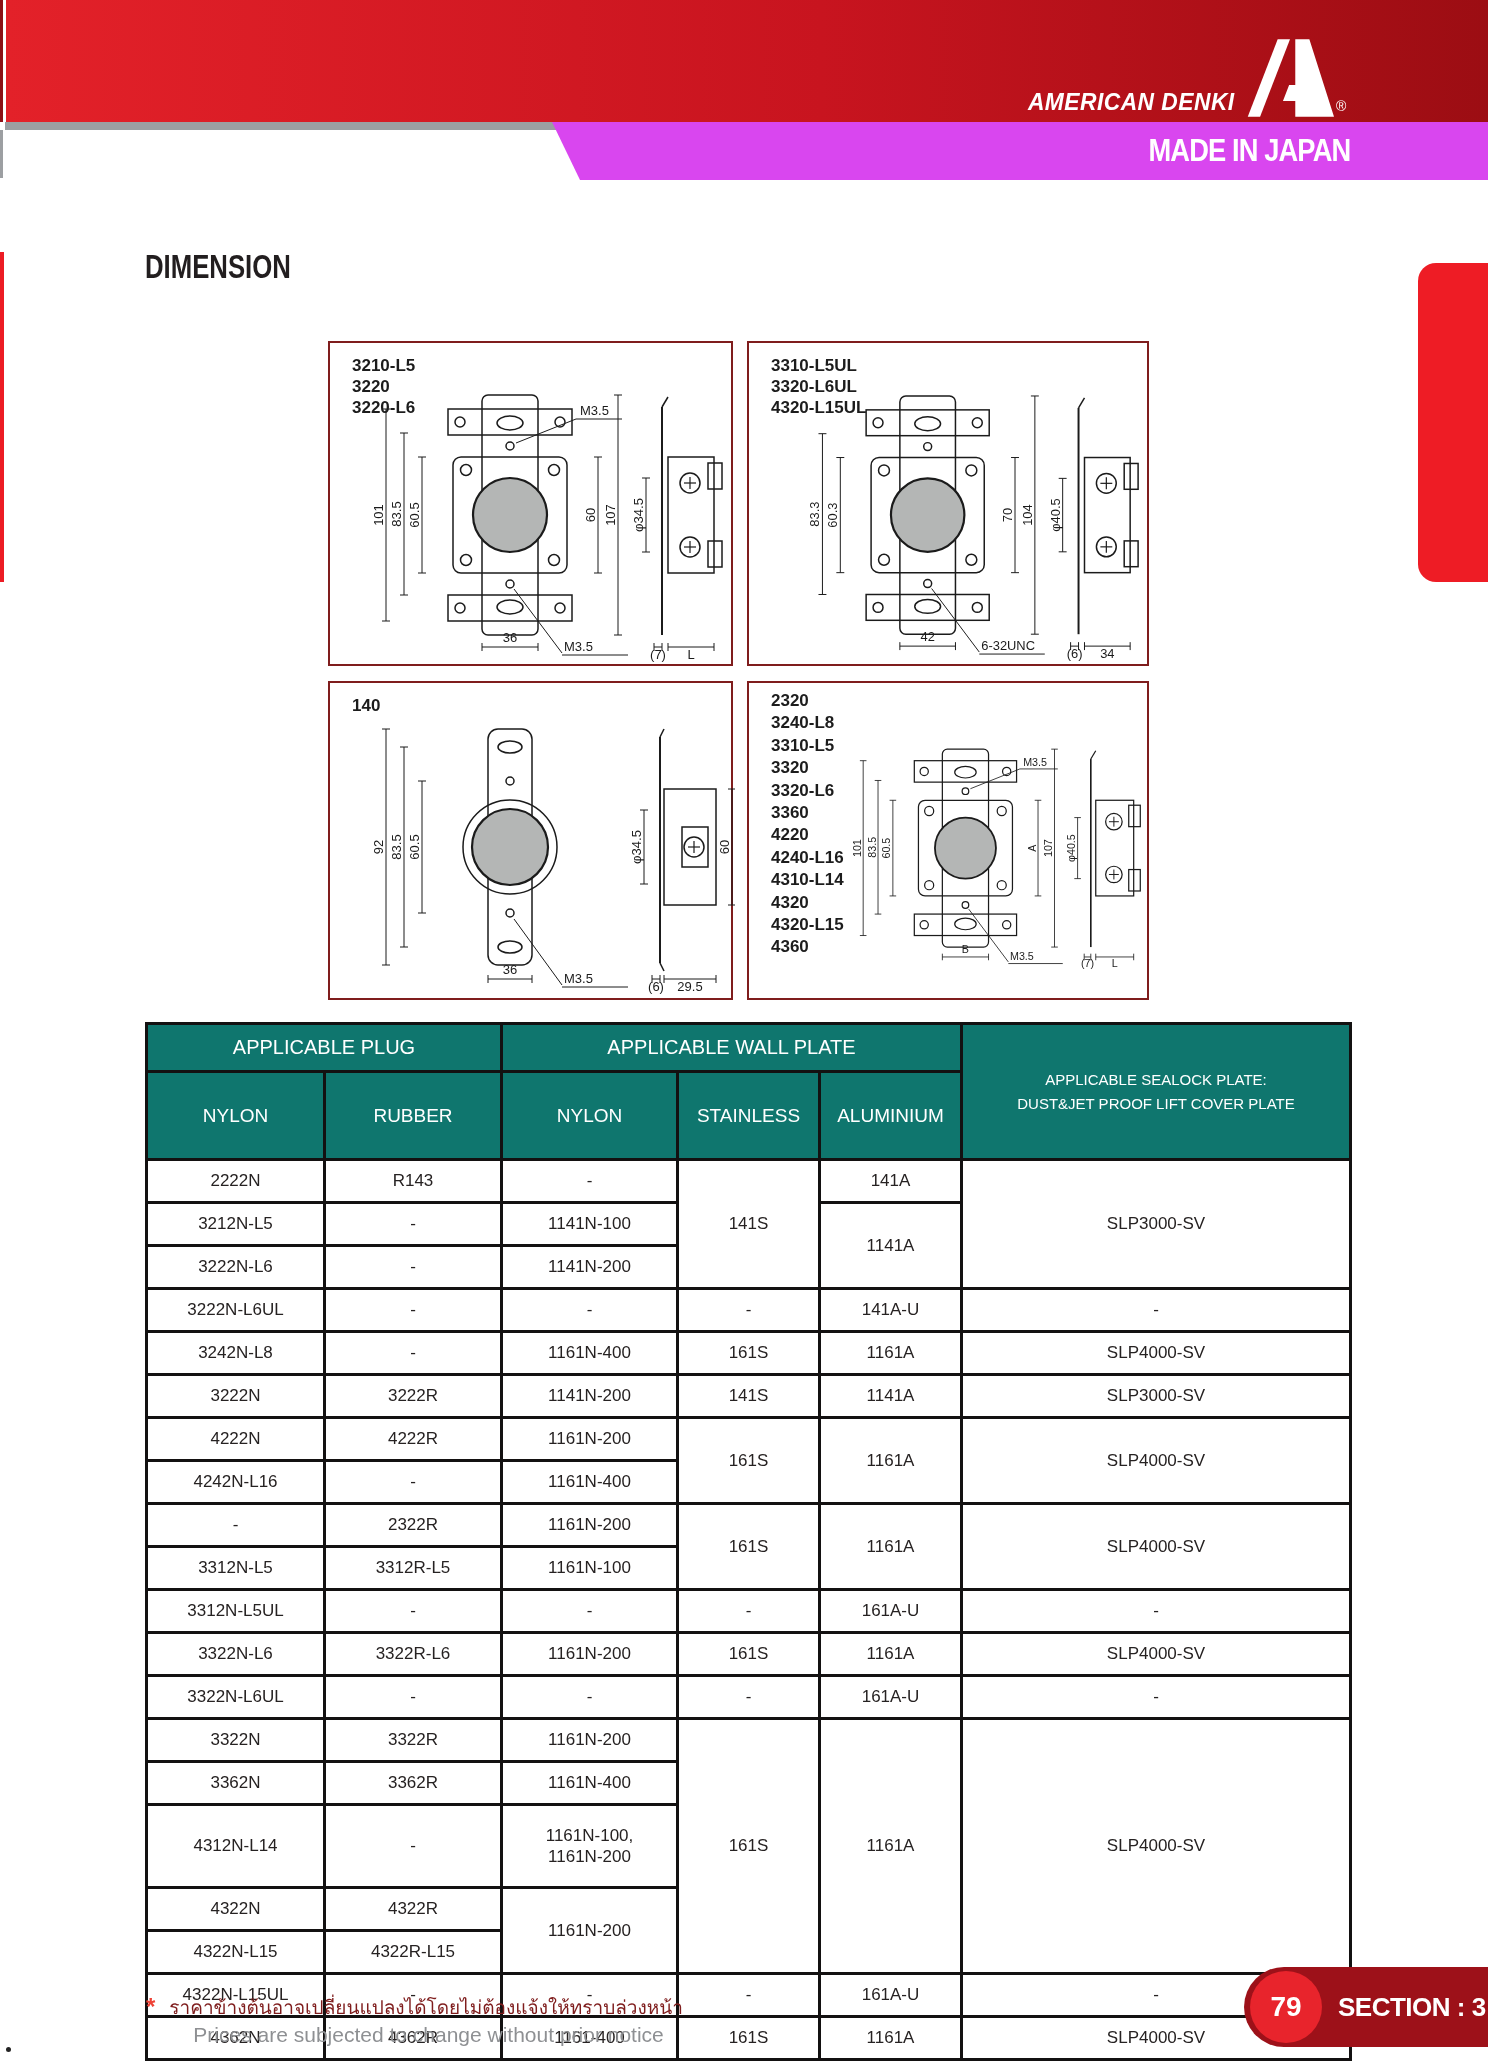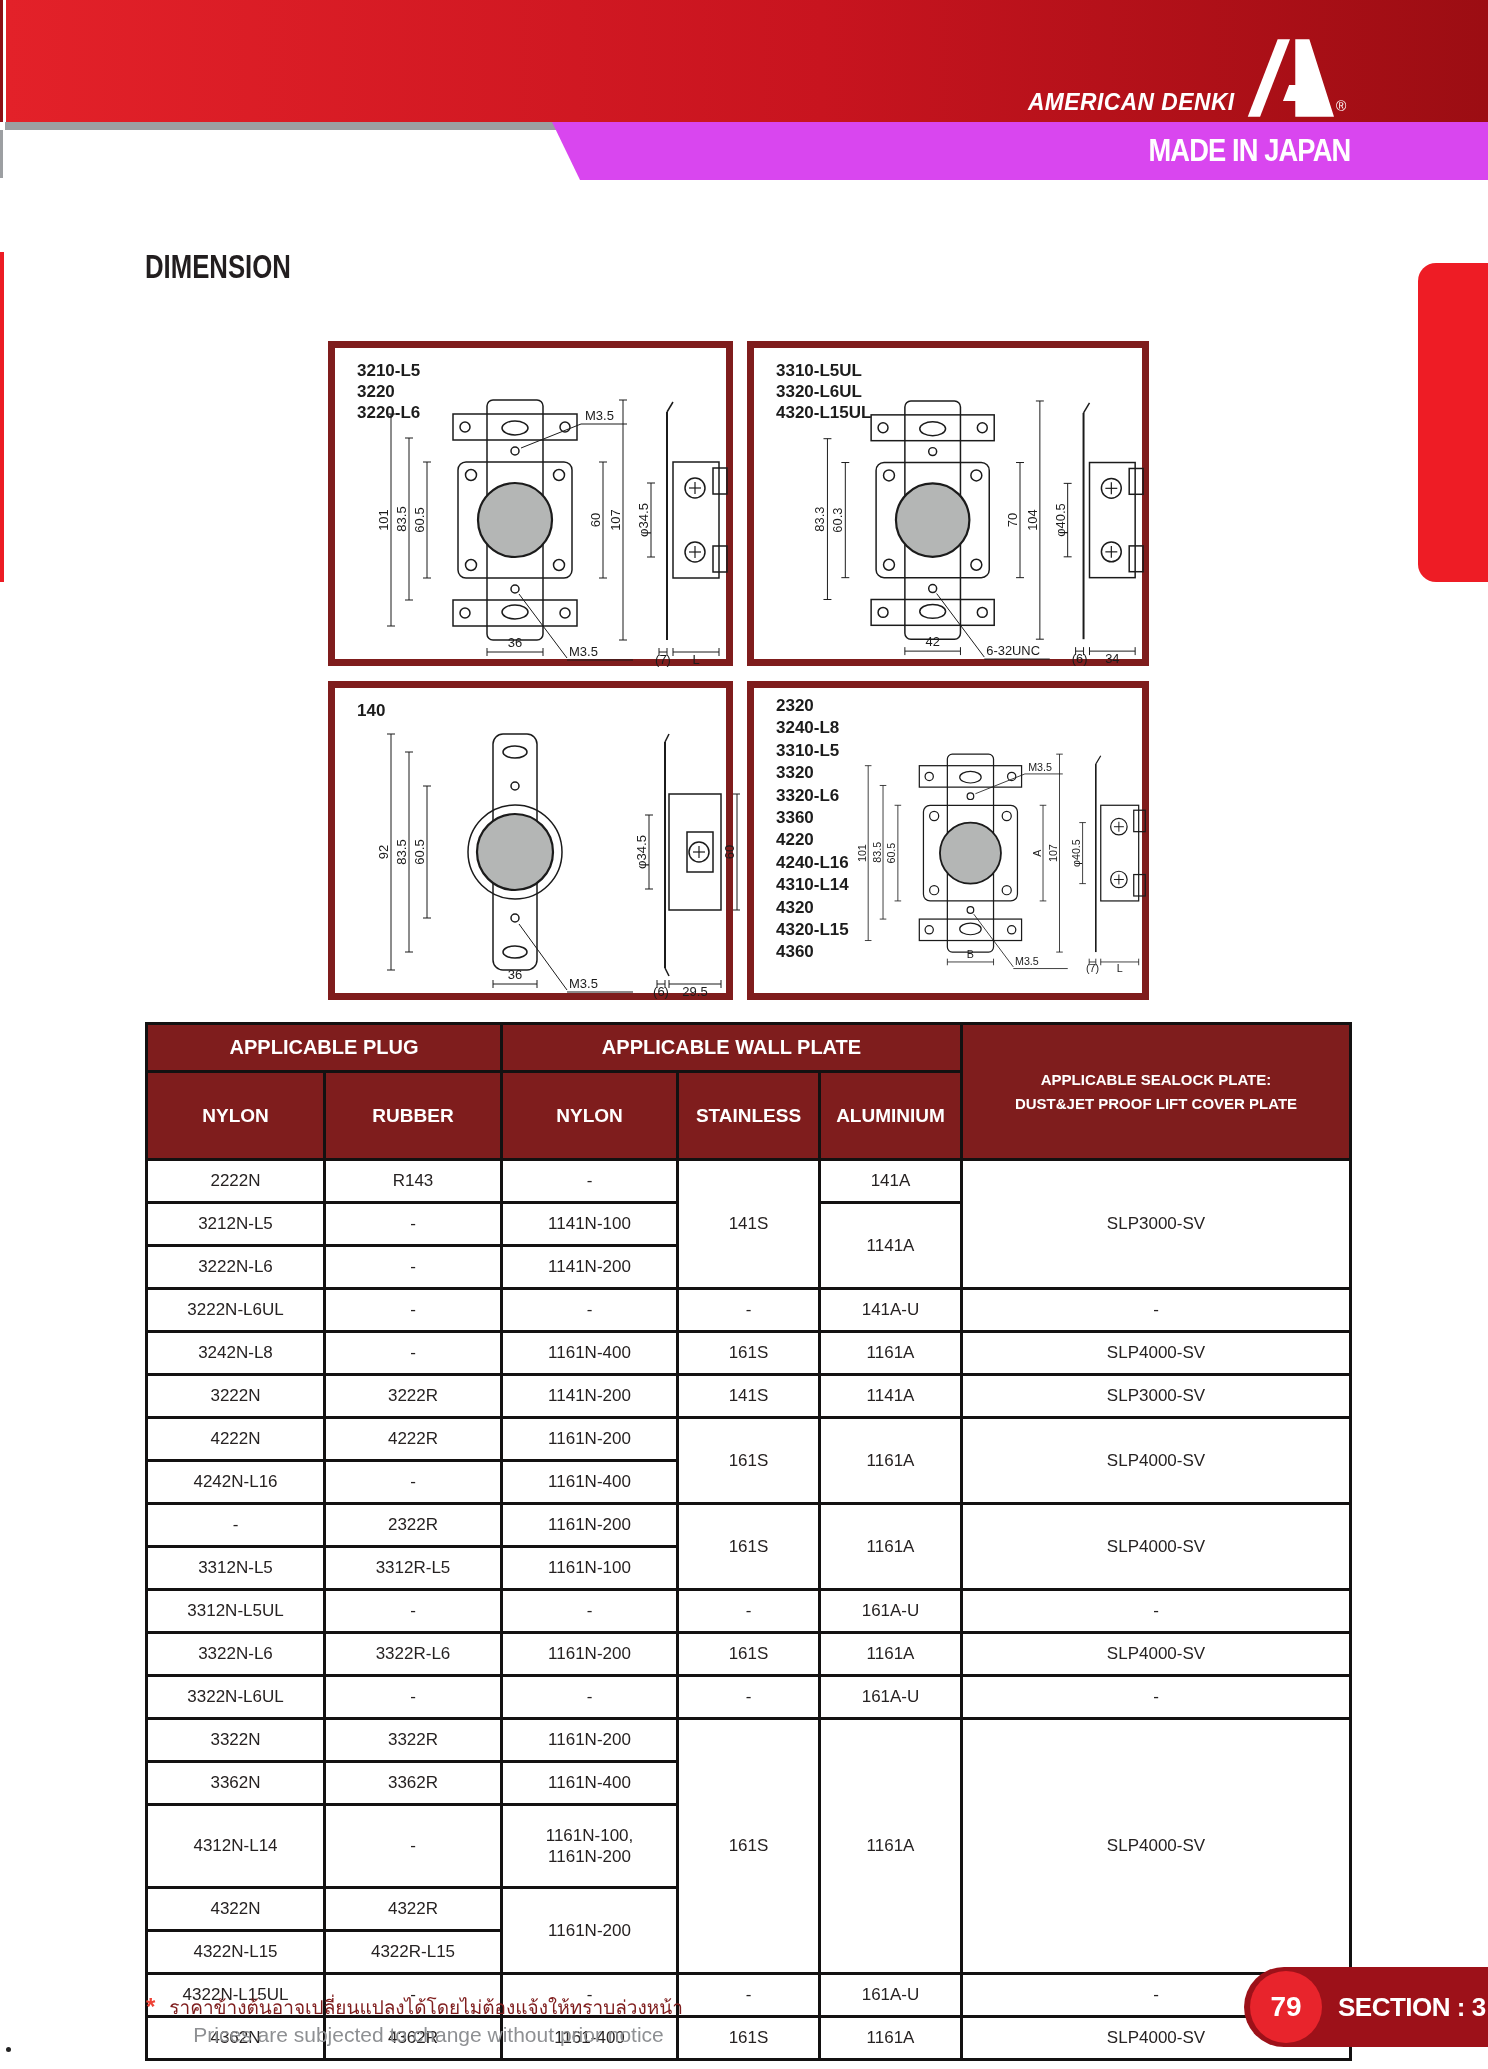--- a/index.html
+++ b/index.html
@@ -20,29 +20,29 @@
   .made-in{color:#fff;font-weight:bold;font-size:31px;letter-spacing:-1px;white-space:nowrap;
            transform:scaleX(.88);transform-origin:right center;}
   .gray-sliver{position:absolute;left:0;top:130px;width:3px;height:48px;background:#9c9fa2;}
   .left-red-line{position:absolute;left:0;top:252px;width:4px;height:330px;background:#ec1c24;}
   .right-red-tab{position:absolute;left:1418px;top:263px;width:70px;height:319px;background:#ee1c25;
                  border-radius:18px 0 0 18px;}
   
   .title{position:absolute;left:145px;top:248px;margin:0;font-size:33px;font-weight:bold;color:#221e1f;
          transform:scaleX(.78);transform-origin:left center;letter-spacing:0;white-space:nowrap;}
   
-  .dim-box{position:absolute;border:7px solid #7f1d1d;background:#fff;box-sizing:border-box;}
+  .dim-box{position:absolute;border:2px solid #7f1d1d;background:#fff;box-sizing:border-box;}
   .models{position:absolute;left:22px;top:12px;font-weight:bold;color:#1c1c1c;font-size:17px;line-height:21px;}
   .dim-box.b4 .models{line-height:22.4px;top:7px;}
   .diagram{position:absolute;}
   .diagram text{font-family:"Liberation Sans",sans-serif;}
   
   #spec-table{position:absolute;left:145px;top:1022px;border-collapse:collapse;table-layout:fixed;}
   #spec-table th,#spec-table td{border:3px solid #131111;padding:0;text-align:center;vertical-align:middle;}
-  #spec-table th{background:#7f1d1d;color:#fff;font-weight:bold;}
+  #spec-table th{background:#0f766e;color:#fff;font-weight:normal;}
   #spec-table th.gh{font-size:20px;height:45px;}
   #spec-table th.sh{font-size:19px;height:85px;}
   #spec-table th.sealock{font-size:15px;line-height:1.55;white-space:pre-line;}
   #spec-table td{font-size:17px;color:#262222;height:40px;background:#fff;white-space:pre-line;line-height:1.25;}
   #spec-table tr.tall td{height:80px;}
   
   .footnote{position:absolute;left:146px;top:1994px;display:flex;gap:14px;}
   .foot-mark{color:#ee4236;font-size:24px;font-weight:bold;line-height:26px;}
   .foot-thai{color:#7f1d1d;font-size:19px;line-height:27px;}
   .foot-eng{color:#8e9093;font-size:21px;line-height:27px;margin-left:24px;}

